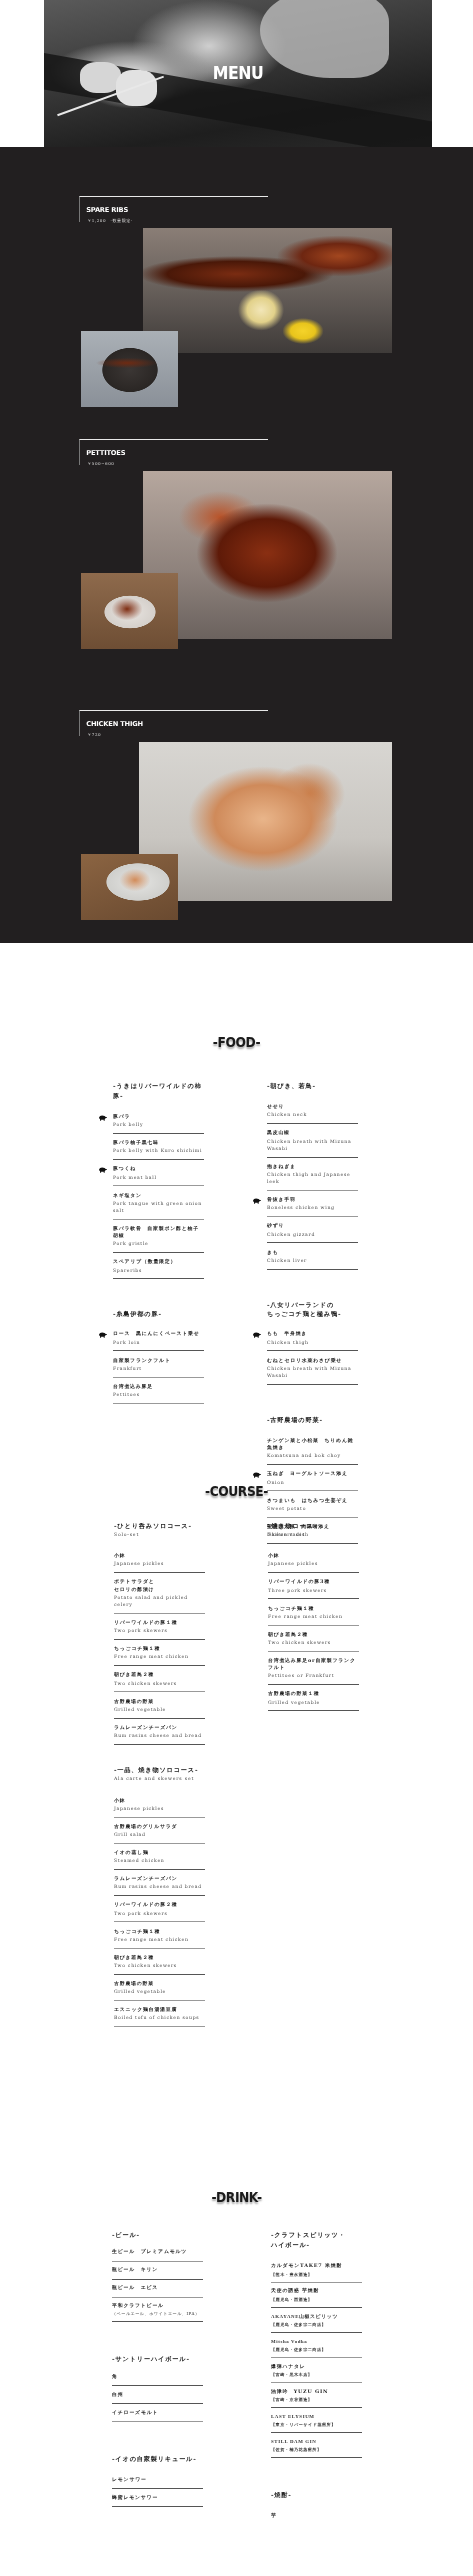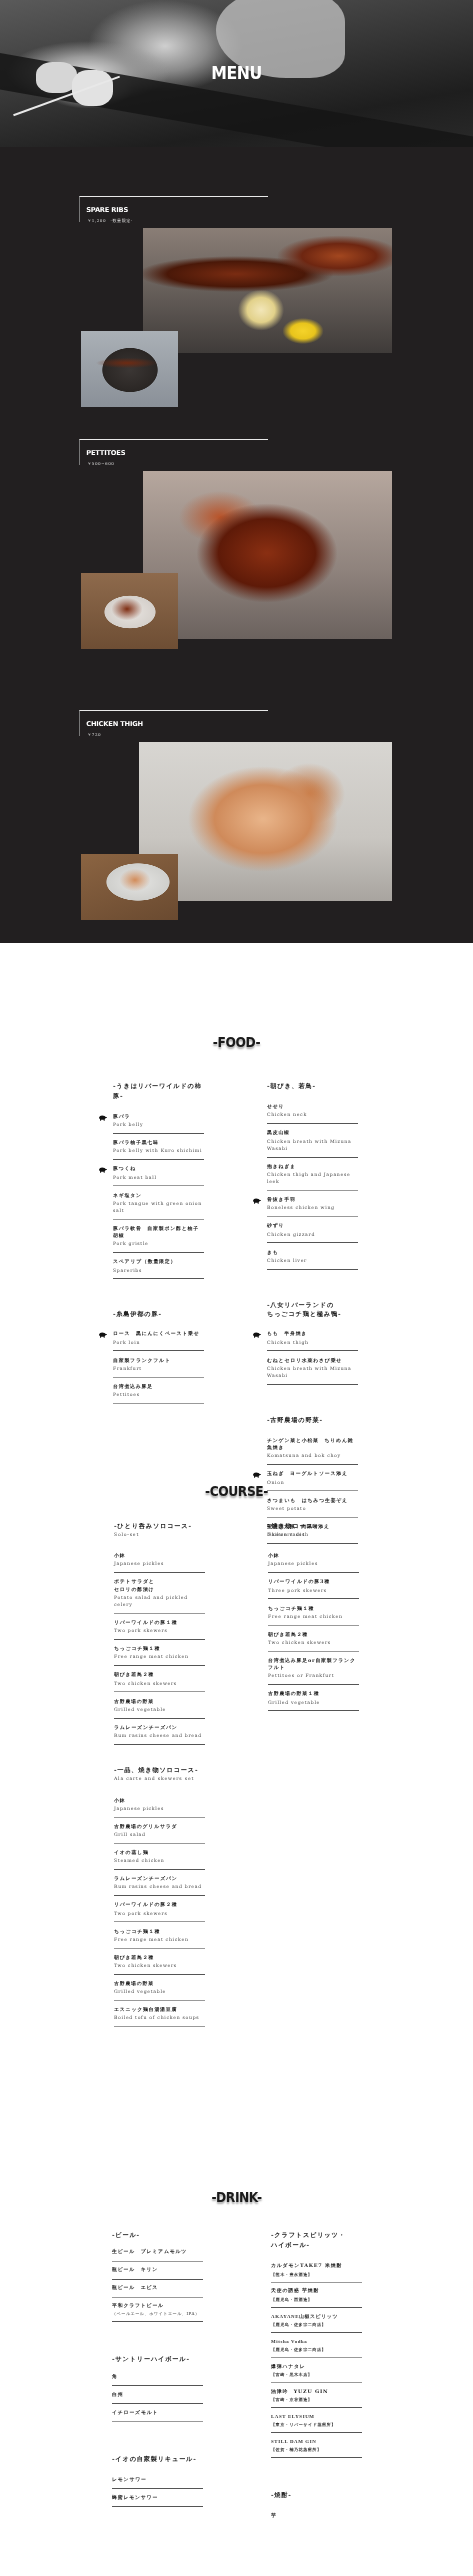--- a/index.html
+++ b/index.html
@@ -1,26 +1,27 @@
 <!DOCTYPE html>
 <html style="font-size:8.2px"><head>
 <meta charset="utf-8">
 <style>
   * { box-sizing: border-box; margin: 0; padding: 0; }
   html, body { width: 473px; background: #ffffff; }
   body { font-family: "DejaVu Serif", serif; color: #222; }
 
   
   .hero {
-    position: relative; width: 473px; height: 147px; overflow: hidden;
+    position: relative; width: 388px; height: 147px; overflow: hidden;
     background:
       radial-gradient(ellipse 82px 31px at 88px 72px, #d8d8d8 0%, #9a9a9a 50%, transparent 100%),
       radial-gradient(ellipse 46px 20.6px at 88px 88px, #e6e6e6 0%, transparent 100%),
       radial-gradient(ellipse 77px 46px at 165px 46px, #cfcfcf 0%, #8a8a8a 55%, transparent 100%),
       linear-gradient(170deg, #5a5a5a 0%, #3a3a3a 40%, #1e1e1e 75%, #2a2a2a 100%);
+    margin-left: 44px;
   }
   .hero .bar { position: absolute; left: -20.6px; top: 95px; width: 515px; height: 36px;
     background: #151515; transform: rotate(10deg); opacity: .85; }
   .hero .skewer { position: absolute; left: 10.3px; top: 95px; width: 113px; height: 1.5px; background: #e8e8e8; transform: rotate(-20deg); }
   .hero .meat1 { position: absolute; left: 36px; top: 62px; width: 41px; height: 31px; border-radius: 40%; background: #d6d6d6; }
   .hero .meat2 { position: absolute; left: 72px; top: 70px; width: 41px; height: 36px; border-radius: 40%; background: #e2e2e2; }
   .hero .hand { position: absolute; left: 216px; top: -10.3px; width: 129px; height: 88px; border-radius: 50% 40% 30% 60%; background: #bdbdbd; opacity: .8; }
   .hero-title {
     position: absolute; left: 0; right: 0; top: 62px; text-align: center;
     font-family: "DejaVu Sans", sans-serif; font-weight: 900; color: #fff;

